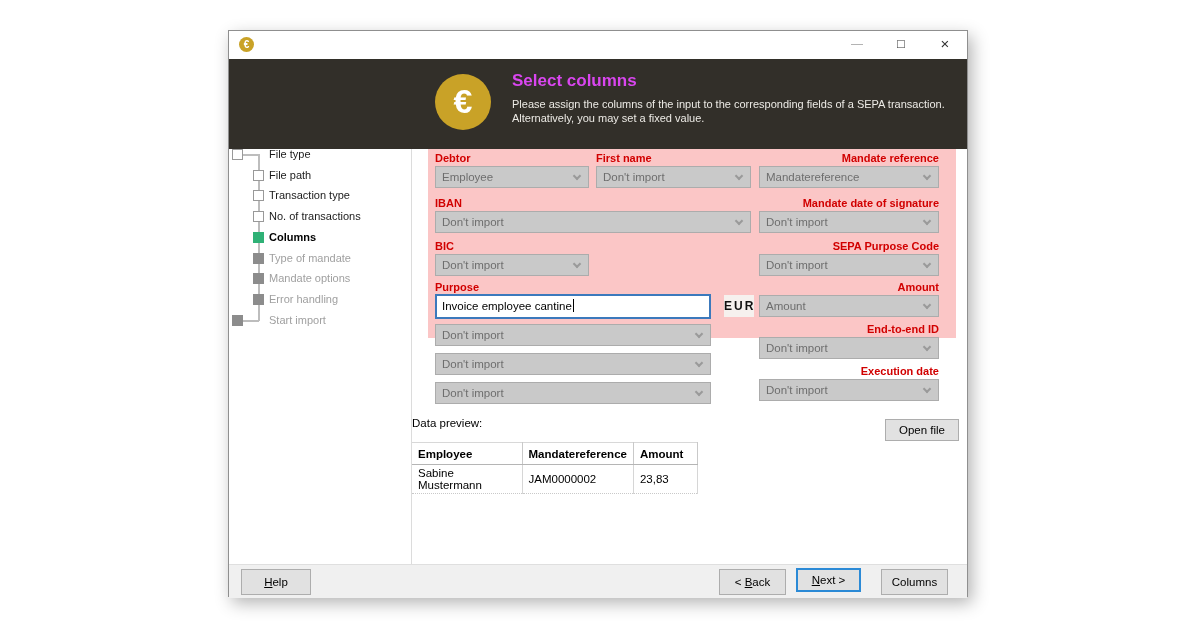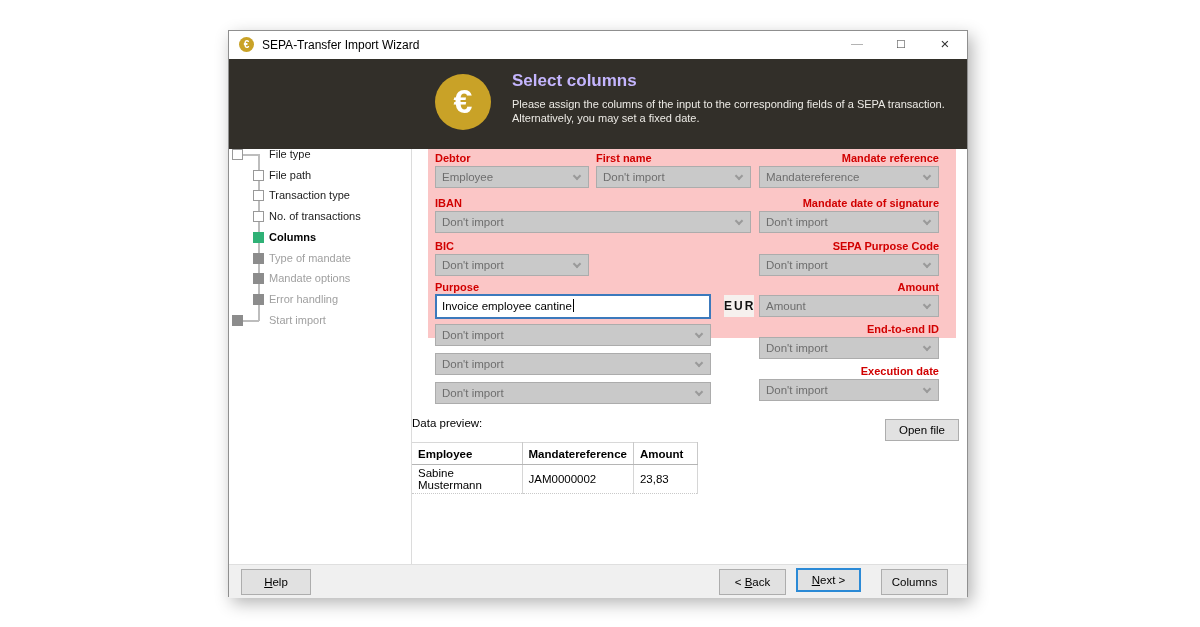--- a/index.html
+++ b/index.html
@@ -16,21 +16,21 @@
   .tb-title { position:absolute; left:33px; top:0; line-height:28px; font-size:12px; color:#000; }
   .ctl { position:absolute; top:0; width:44px; height:28px; text-align:center; line-height:26px; color:#333; }
   .ctl.min  { right:88px; color:#aaaaaa; font-size:12px; }
   .ctl.max  { right:44px; font-size:13px; }
   .ctl.close{ right:0;    font-size:15px; }
 
   
   .header { position:absolute; left:0; top:28px; width:100%; height:90px; background:#322F29; }
   .euro-badge { position:absolute; left:206px; top:15px; width:56px; height:56px; border-radius:50%;
                 background:#C9A227; color:#ffffff; font-size:34px; font-weight:bold; text-align:center; line-height:54px; }
-  .h-title { position:absolute; left:283px; top:12px; font-size:17px; font-weight:bold; color:#c4b5fd; }
+  .h-title { position:absolute; left:283px; top:12px; font-size:17px; font-weight:bold; color:#d946ef; }
   .h-sub1 { position:absolute; left:283px; top:39px; font-size:11px; color:#ECEAE5;text-align:right; }
   .h-sub2 { position:absolute; left:283px; top:53px; font-size:11px; color:#ECEAE5; }
 
   
   .body { position:absolute; left:0; top:118px; width:100%; height:415px; background:#ffffff; }
   .divider { position:absolute; left:182px; top:0; width:1px; height:415px; background:#DCDCDC; }
 
   
   .spine { position:absolute; left:29px; top:5px; width:2px; height:167px; background:#BDBDBD; }
   .conn { position:absolute; height:2px; background:#BDBDBD; }
@@ -79,31 +79,30 @@
   .u { text-decoration:underline; }
 </style>
 </head>
 <body>
 
 <div class="stage">
   <div class="window">
 
     <div class="titlebar">
       <span class="app-icon">€</span>
-      <span class="tb-title">SEPA-Transfer Import Wizard</span>
       <div class="ctl min">—</div>
       <div class="ctl max">□</div>
       <div class="ctl close">×</div>
     </div>
 
     <div class="header">
       <div class="euro-badge">€</div>
       <div class="h-title">Select columns</div>
       <div class="h-sub1">Please assign the columns of the input to the corresponding fields of a SEPA transaction.</div>
-      <div class="h-sub2">Alternatively, you may set a fixed date.</div>
+      <div class="h-sub2">Alternatively, you may set a fixed value.</div>
     </div>
 
     <div class="body">
       <div class="divider"></div>
 
       <div class="spine"></div>
       <div class="conn" style="left:13px;top:5px;width:17px;"></div>
       <div class="conn" style="left:13px;top:171px;width:17px;"></div>
 
       <div class="step" style="top:-1px;">

